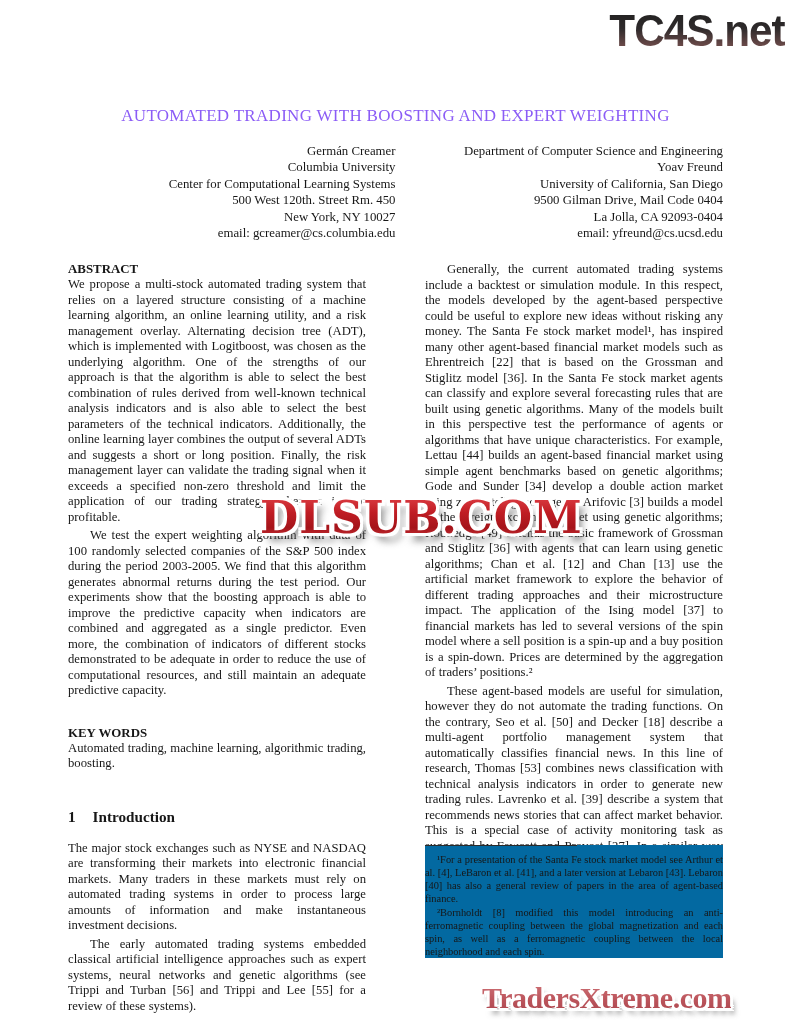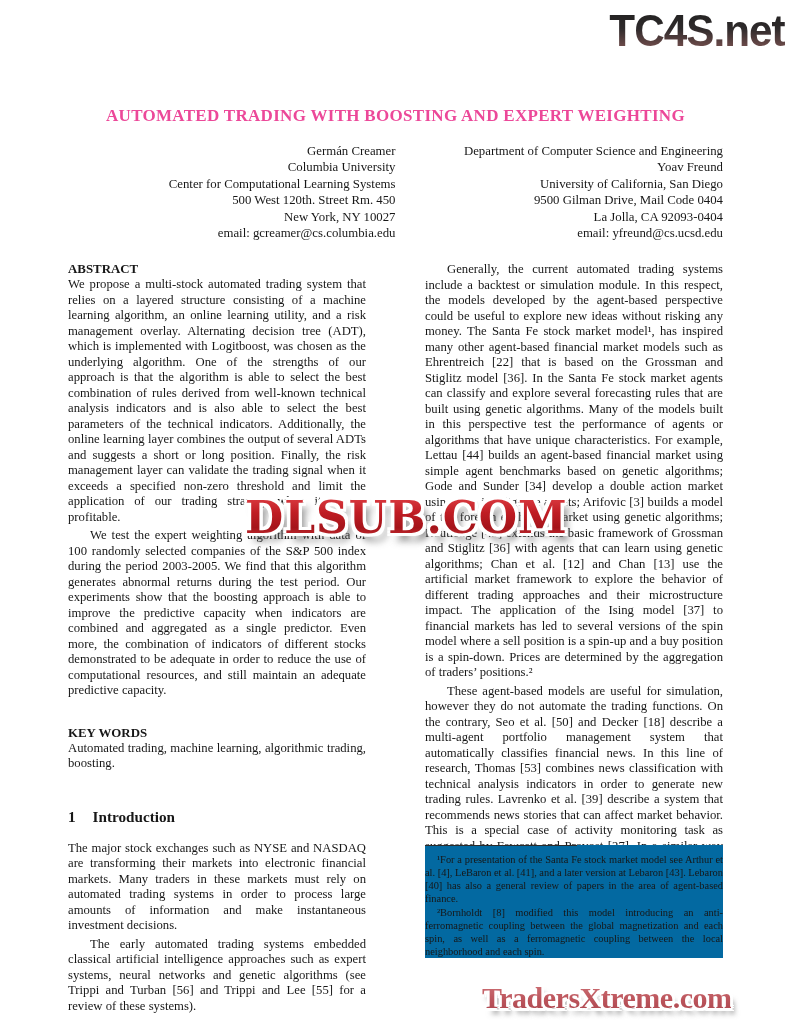--- a/index.html
+++ b/index.html
@@ -10,23 +10,23 @@
     overflow:hidden;
     font-family:"Liberation Serif", serif;
     color:#171717;
   }
 
   
   .title {
     margin:106px 0 0 0;
     text-align:center;
     font-size:17px;
-    font-weight:bold;
+    font-weight:normal;
     letter-spacing:0.3px;
-    color:#ec4899;
+    color:#8b5cf6;
   }
   .authors {
     display:flex;
     margin:17px 68px 0 68px;
   }
   .author {
     flex:1;
     text-align:right;
     font-size:12.8px;
     line-height:16.4px;
@@ -89,21 +89,21 @@
     font-weight:bold;
     font-size:44px;
     letter-spacing:-1px;
     transform:scaleX(0.96); transform-origin:right top;
     background:linear-gradient(180deg,#1f1f1f 0%,#2e2a2b 45%,#6b4a49 80%,#96706d 100%);
     -webkit-background-clip:text; background-clip:text;
     color:transparent;
   }
 
   .wm-dlsub {
-    left:245px; top:492px;
+    left:260px; top:492px;
     font-family:"DejaVu Serif", serif;
     font-weight:bold;
     font-size:44px;
     letter-spacing:1px;
     width:300px; height:56px;
   }
   .wm-dlsub .outline {
     color:#ffffff;
     text-shadow:
       -3px -3px 0 #fff, 3px -3px 0 #fff, -3px 3px 0 #fff, 3px 3px 0 #fff,

